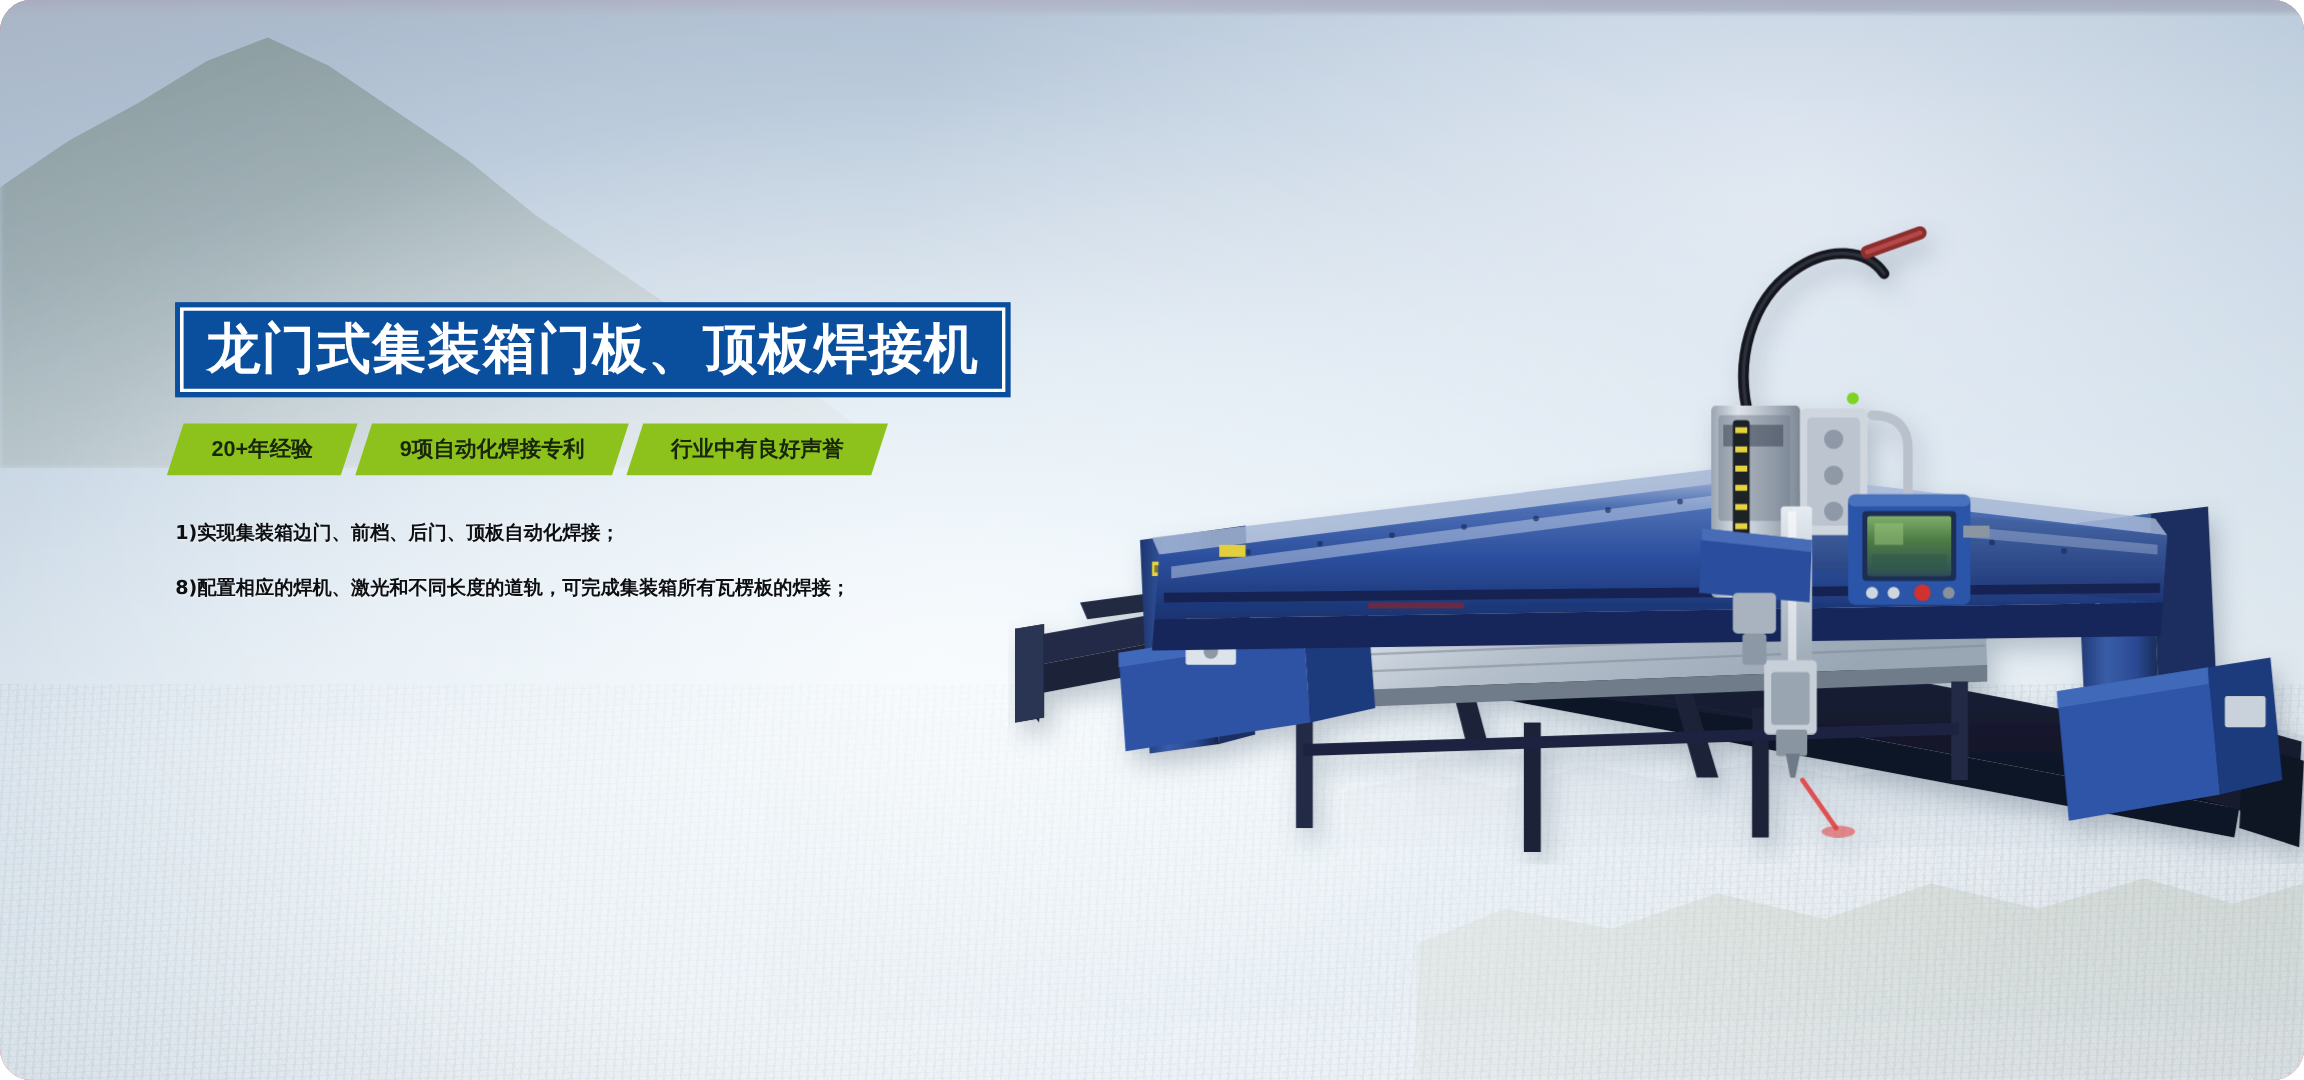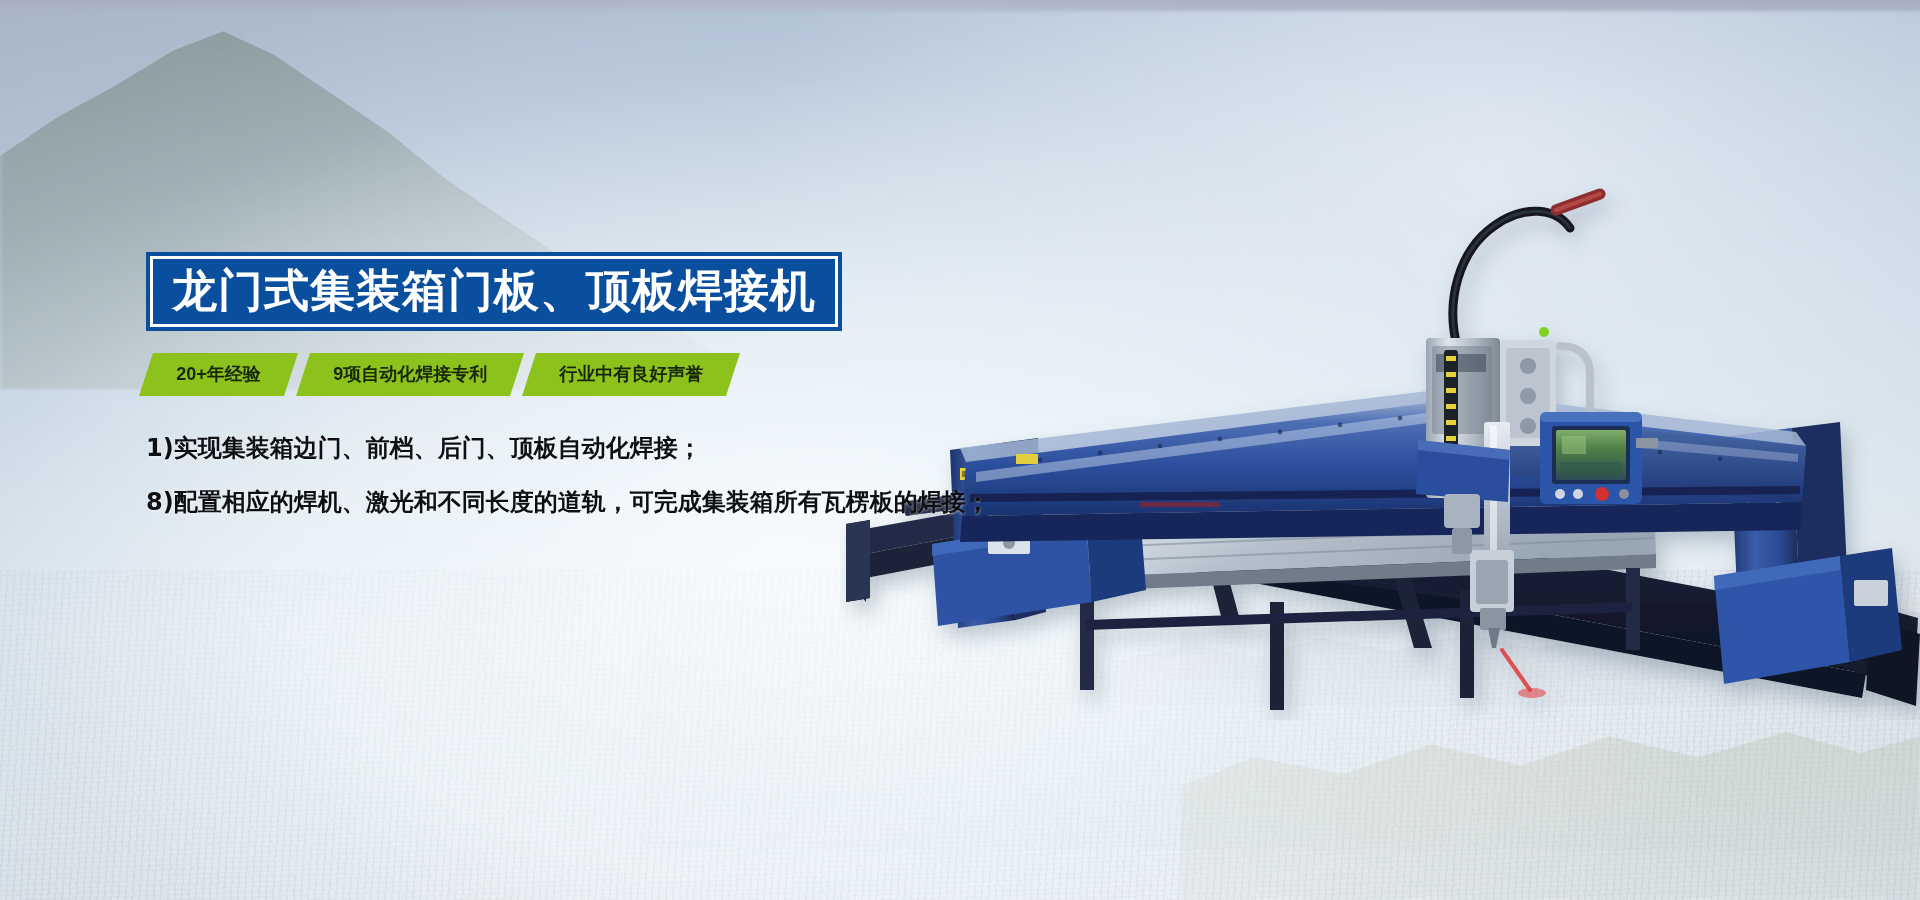--- a/index.html
+++ b/index.html
@@ -7,20 +7,21 @@
     width:1920px; height:900px;
     overflow:hidden;
     font-family:"Liberation Sans", "DejaVu Sans", sans-serif;
   }
 
   #banner {
     position:relative;
     width:1920px; height:900px;
     overflow:hidden;
     background:#ef4444;
+    border-radius:26px;
   }
 
   
   .bg-sky {
     position:absolute; inset:0;
     background:
       radial-gradient(ellipse 900px 520px at 46% 66%, rgba(214,236,250,.95) 0%, rgba(197,223,241,.55) 42%, rgba(255,255,255,0) 72%),
       radial-gradient(ellipse 1100px 700px at 78% 18%, rgba(226,233,243,.85) 0%, rgba(255,255,255,0) 68%),
       linear-gradient(170deg, #a8b6c8 0%, #a9bdd2 16%, #b6cbde 34%, #c2d6e6 50%, #cfdfea 66%, #d8e3ec 80%, #dde5ec 100%);
   }
@@ -116,21 +117,21 @@
     font-weight:bold;
     padding:9px 30px 10px 30px;
     transform:skewX(-18deg);
     white-space:nowrap;
   }
   .badge-label { display:inline-block; transform:skewX(18deg); }
 
   .points { margin-top:40px; }
   .point {
     font-family:"DejaVu Sans", sans-serif;
-    font-size:24px;
+    font-size:16px;
     font-weight:bold;
     color:#0d0f12;
     line-height:1.0;
     margin-bottom:30px;
     white-space:nowrap;
     text-shadow:0 1px 3px rgba(255,255,255,.55);
   }
   .point:last-child { margin-bottom:0; }
 
   

